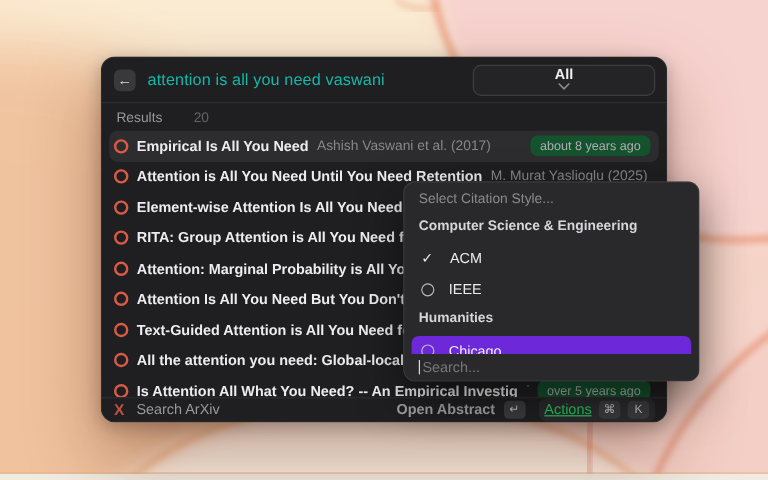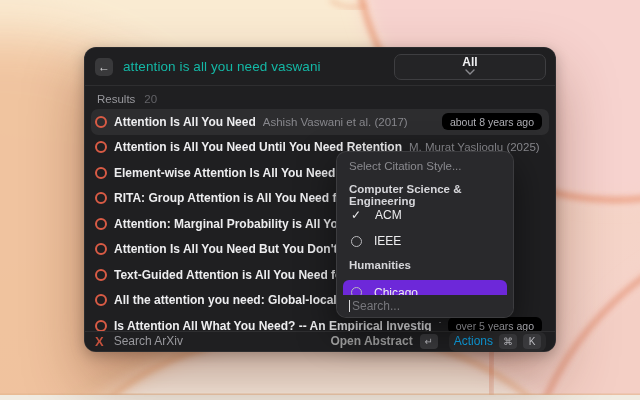--- a/index.html
+++ b/index.html
@@ -18,48 +18,48 @@
   }
   .header { height:38px; display:flex; align-items:center; gap:10px; padding:0 9px 0 10px; border-bottom:1px solid #2e2e30; }
   .back-btn { width:18px; height:18px; border:none; border-radius:5px; background:#39393b; color:#d8d8da;
     font-size:12px; line-height:18px; display:flex; align-items:center; justify-content:center; cursor:pointer; flex-shrink:0; }
   .query { flex:1; color:#14b8a6; font-size:13.5px; letter-spacing:0.1px; white-space:nowrap; overflow:hidden; }
   .filter { width:152px; height:26px; border:1px solid #3e3e41; border-radius:7px; background:#242426;
     display:flex; align-items:center; justify-content:flex-start; padding:0 10px; flex-shrink:0;flex-direction:column; }
   .filter-value { color:#f0f0f2; font-size:12px; font-weight:700; }
   .chev { width:10px; height:6px; flex-shrink:0; }
 
-  .results-row { height:22px; display:flex; align-items:center; gap:9px; padding:4px 12px 0; }
+  .results-row { height:22px; display:flex; align-items:center; gap:26px; padding:4px 12px 0; }
   .results-label { color:#98989d; font-size:11.5px; }
   .results-count { color:#626267; font-size:11.5px; }
 
   .list { height:226px; overflow:hidden; padding-top:1px; }
   .row { height:25.5px; margin:0 6px; padding:0 7px 0 4px; border-radius:7px;
     display:flex; align-items:center; gap:7px; cursor:pointer; }
   .row.sel { background:#2d2d2f; }
   .ring { width:12px; height:12px; border:2px solid #d95b45; border-radius:50%; flex-shrink:0; }
   .title { color:#ededef; font-size:12px; font-weight:600; white-space:nowrap; }
   .authors { color:#87878c; font-size:11.5px; white-space:nowrap; overflow:hidden; }
-  .badge { margin-left:auto; background:#000000; color:#aeaeb4; font-size:10.5px;
+  .badge { margin-left:auto; background:#14532d; color:#aeaeb4; font-size:10.5px;
     padding:2.5px 8px; border-radius:6px; white-space:nowrap; flex-shrink:0; }
 
   .footer { position:absolute; left:0; right:0; bottom:0; height:20px; border-top:1px solid #2e2e30;
     display:flex; align-items:center; padding:0 9px 1px 10px; background:#1f1f21; }
   .logo-x { color:#c4503c; font-size:13px; font-weight:700; margin-right:10px; }
   .app-name { color:#98989d; font-size:12px; }
   .footer-right { margin-left:auto; display:flex; align-items:center; gap:7px; }
   .primary-action { color:#a3a3a3; font-size:12px; font-weight:700; }
   .keycap { background:#3b3b3e; border-radius:4px; height:15px; min-width:18px; padding:0 4px;
     display:flex; align-items:center; justify-content:center; color:#bfbfc4; font-size:10px; }
   .actions-group { display:flex; align-items:center; gap:6px; background:rgba(255,255,255,0.05);
     border-radius:6px; padding:2px 5px; margin-left:4px; cursor:pointer; }
-  .actions-label { color:#0ea5e9; font-size:12px; }
+  .actions-label { color:#22c55e; font-size:12px;text-decoration:underline; }
 
   
-  .menu { position:absolute; left:336px; top:151px; width:178px; height:167px;
+  .menu { position:absolute; left:336px; top:151px; width:247px; height:167px;
     background:#29292c; border:1px solid rgba(255,255,255,0.09); border-radius:10px;
     box-shadow:0 14px 36px rgba(0,0,0,0.5); overflow:hidden; z-index:5; }
   .menu-header { position:absolute; top:8px; left:12px; color:#8a8a8f; font-size:11.5px; }
   .menu-section { position:absolute; left:12px; color:#d6d6da; font-size:11.5px; font-weight:600; }
   .menu-item { position:absolute; left:6px; right:6px; height:24px; border-radius:6px;
     display:flex; align-items:center; padding:0 8px; cursor:pointer; }
   .menu-item.hl { background:#6d28d9; height:25px; }
   .check { color:#e8e8ea; font-size:12px; width:12px; }
   .radio { width:11px; height:11px; border:1.5px solid #b9b9bd; border-radius:50%; }
   .menu-item-label { color:#ededef; font-size:12px; font-weight:500; margin-left:12px; }
@@ -123,21 +123,21 @@
 
     <div class="results-row">
       <span class="results-label">Results</span>
       <span class="results-count">20</span>
     </div>
 
     <div class="list">
 
       <div class="row sel">
         <span class="ring"></span>
-        <span class="title">Attention Is All You Need</span>
+        <span class="title">Empirical Is All You Need</span>
         <span class="authors">Ashish Vaswani et al. (2017)</span>
         <span class="badge">about 8 years ago</span>
       </div>
 
       <div class="row">
         <span class="ring"></span>
         <span class="title">Attention is All You Need Until You Need Retention</span>
         <span class="authors">M. Murat Yaslioglu (2025)</span>
       </div>
 

